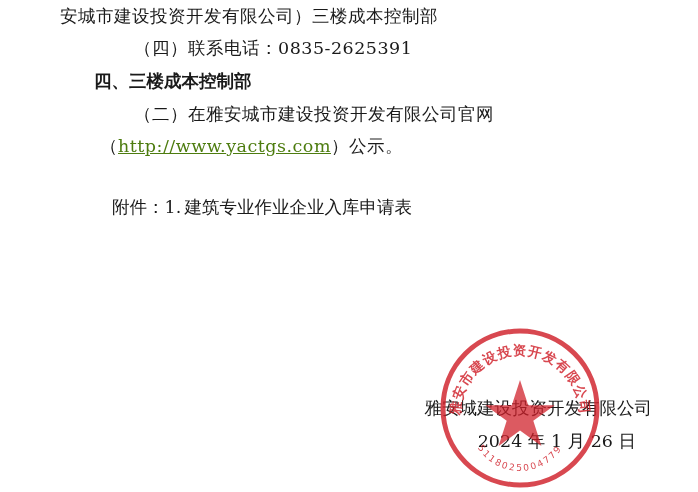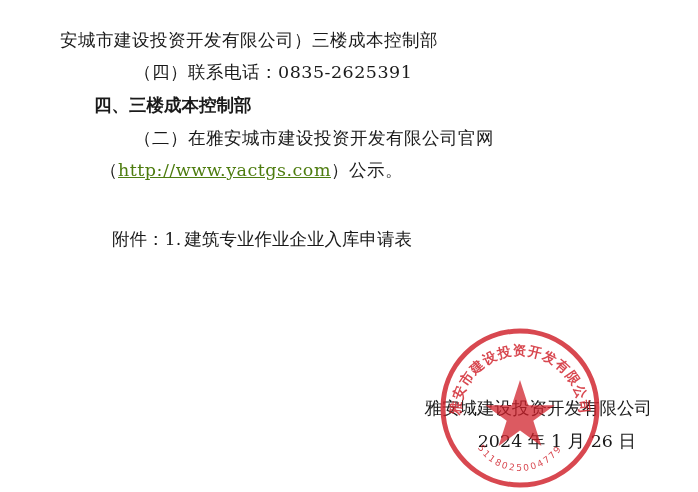--- a/index.html
+++ b/index.html
@@ -13,21 +13,21 @@
     font-family: "DejaVu Serif", "Liberation Serif", serif;
     color: #1a1a1a;
     overflow: hidden;
     position: relative;
   }
   .page {
     position: relative;
     width: 698px;
     height: 492px;
     box-sizing: border-box;
-    padding: 24px 48px 0 60px;
+    padding: 0 48px 0 60px;
   }
   .line {
     font-size: 17.5px;
     line-height: 32px;
     letter-spacing: 0.5px;
     white-space: nowrap;
   }
   .indent {
     text-indent: 34px;
     margin-left: 40px;
@@ -42,21 +42,21 @@
     font-size: 17.5px;
     line-height: 32px;
     letter-spacing: 0.5px;
   }
   .link {
     text-decoration: underline;
     color: #4d7c0f;
     font-family: "DejaVu Serif", "Liberation Serif", serif;
   }
   .attach-block {
-    margin-top: 38px;
+    margin-top: 30px;
     padding-left: 52px;
   }
   .attach-row {
     font-size: 17.5px;
     line-height: 31px;
     white-space: nowrap;
   }
   .attach-row .num {
     display: inline-block;
     width: 20px;

